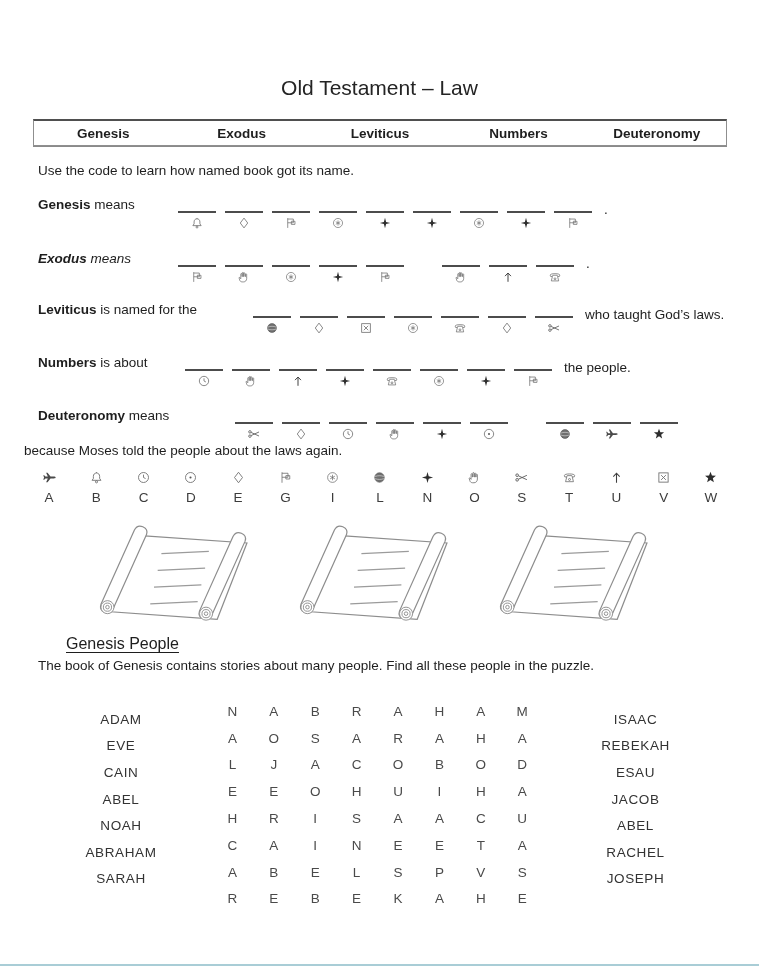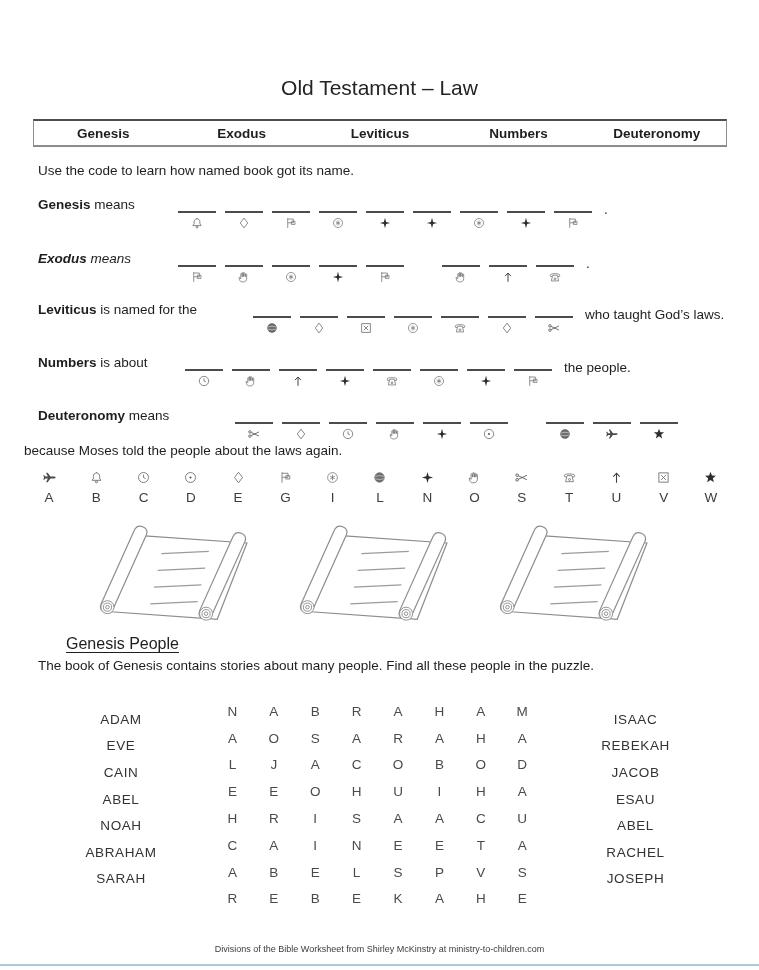--- a/index.html
+++ b/index.html
@@ -571,22 +571,21 @@
       <span class="ws-cell">B</span>
       <span class="ws-cell">E</span>
       <span class="ws-cell">K</span>
       <span class="ws-cell">A</span>
       <span class="ws-cell">H</span>
       <span class="ws-cell">E</span>
     </div>
   <div class="ws-names" id="ws-right">
       <div class="ws-name">ISAAC</div>
       <div class="ws-name">REBEKAH</div>
+      <div class="ws-name">ESAU</div>
       <div class="ws-name">JACOB</div>
-      <div class="ws-name">ESAU</div>
       <div class="ws-name">ABEL</div>
       <div class="ws-name">RACHEL</div>
       <div class="ws-name">JOSEPH</div>
     </div>
 
-  <div class="footer">Divisions of the Bible Worksheet from Shirley McKinstry at ministry-to-children.com</div>
   <div class="bottom-rule" style="background: rgb(169, 205, 214);"></div>
 </div>
 
 </body></html>

